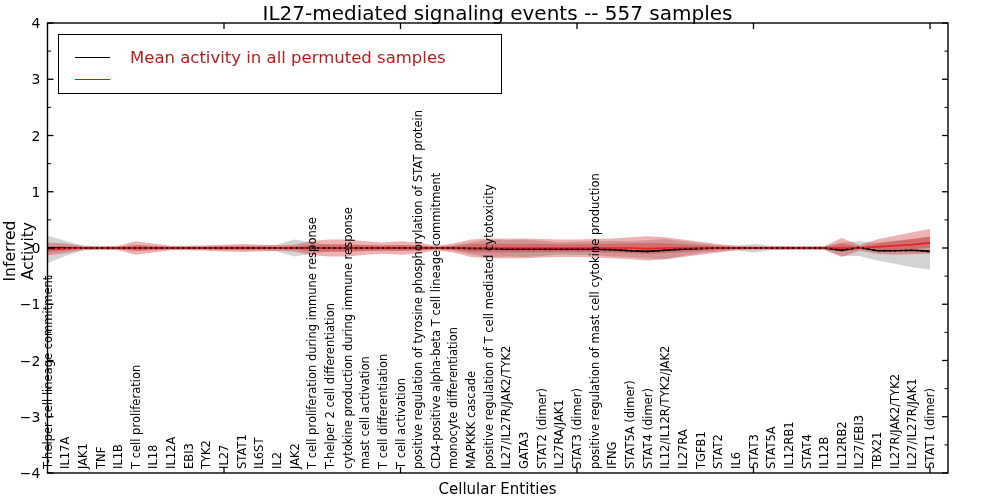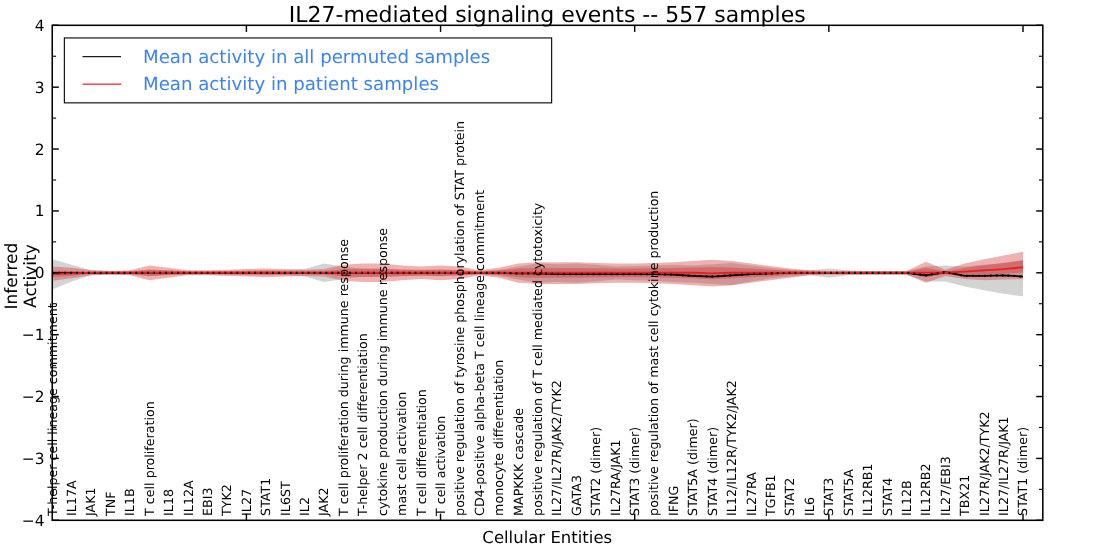--- a/index.html
+++ b/index.html
@@ -26,21 +26,21 @@
     transform:rotate(-90deg);
   }
   .legend{
     position:absolute;left:58px;top:34px;width:444px;height:60px;
     box-sizing:border-box;border:1.8px solid #000;background:#fff;
     display:flex;flex-direction:column;justify-content:space-evenly;
     padding-left:16px;
   }
   .legend-row{display:flex;align-items:center;}
   .legend-line{display:inline-block;width:35px;height:0;border-top:1.8px solid #000;margin-right:20px;flex:0 0 auto;}
-  .legend-text{font-size:16.5px;color:#3b82f6;white-space:nowrap;}
+  .legend-text{font-size:16.5px;color:#b91c1c;white-space:nowrap;}
 </style>
 </head>
 <body>
 
 <div class="fig">
   <svg id="plot" width="1000" height="500">
       <path d="M47.5,235.63 L65.2,240.69 L82.8,245.75 L100.5,246.31 L118.1,246.31 L135.8,245.19 L153.4,245.75 L171.1,246.31 L188.7,246.31 L206.3,246.31 L224.0,245.75 L241.7,245.75 L259.3,245.75 L276.9,244.63 L294.6,239.56 L312.3,242.38 L329.9,244.63 L347.6,244.63 L365.2,245.19 L382.9,245.19 L400.5,245.19 L418.1,245.75 L435.8,246.31 L453.4,245.19 L471.1,242.38 L488.8,239.56 L506.4,240.13 L524.0,239.56 L541.7,240.69 L559.4,242.38 L577.0,241.81 L594.6,241.25 L612.3,240.69 L630.0,241.25 L647.6,240.13 L665.3,239.00 L682.9,241.25 L700.5,243.50 L718.2,245.19 L735.9,245.75 L753.5,244.06 L771.1,245.75 L788.8,246.31 L806.5,246.31 L824.1,246.31 L841.8,242.38 L859.4,241.25 L877.0,242.38 L894.7,240.69 L912.4,239.00 L930.0,236.75 L930.0,269.38 L912.4,267.13 L894.7,263.75 L877.0,260.38 L859.4,255.88 L841.8,255.88 L824.1,249.69 L806.5,249.69 L788.8,249.69 L771.1,250.25 L753.5,252.50 L735.9,250.25 L718.2,251.38 L700.5,253.06 L682.9,255.88 L665.3,259.25 L647.6,258.13 L630.0,257.00 L612.3,256.44 L594.6,255.31 L577.0,254.75 L559.4,254.19 L541.7,255.88 L524.0,257.00 L506.4,256.44 L488.8,257.00 L471.1,254.19 L453.4,250.81 L435.8,249.69 L418.1,250.25 L400.5,250.81 L382.9,250.81 L365.2,250.81 L347.6,251.38 L329.9,251.38 L312.3,253.63 L294.6,256.44 L276.9,251.38 L259.3,250.25 L241.7,250.25 L224.0,250.25 L206.3,249.69 L188.7,249.69 L171.1,249.69 L153.4,250.25 L135.8,250.81 L118.1,249.69 L100.5,249.69 L82.8,250.25 L65.2,255.88 L47.5,263.19 Z" fill="#808080" fill-opacity="0.35" stroke="none"></path>
       <path d="M47.5,242.38 L65.2,243.50 L82.8,245.75 L100.5,246.31 L118.1,245.75 L135.8,241.25 L153.4,243.50 L171.1,245.75 L188.7,245.75 L206.3,245.19 L224.0,244.63 L241.7,244.06 L259.3,244.63 L276.9,245.19 L294.6,244.63 L312.3,240.69 L329.9,239.56 L347.6,239.56 L365.2,241.25 L382.9,242.38 L400.5,241.25 L418.1,242.38 L435.8,245.75 L453.4,243.50 L471.1,239.56 L488.8,238.44 L506.4,238.44 L524.0,238.44 L541.7,239.00 L559.4,239.56 L577.0,239.56 L594.6,239.00 L612.3,238.44 L630.0,237.31 L647.6,236.19 L665.3,237.31 L682.9,239.56 L700.5,241.81 L718.2,244.06 L735.9,245.75 L753.5,246.31 L771.1,246.31 L788.8,246.31 L806.5,246.31 L824.1,246.31 L841.8,237.88 L859.4,245.19 L877.0,239.56 L894.7,235.63 L912.4,232.25 L930.0,228.88 L930.0,253.63 L912.4,254.19 L894.7,254.75 L877.0,253.63 L859.4,250.81 L841.8,257.00 L824.1,249.69 L806.5,249.69 L788.8,249.69 L771.1,249.69 L753.5,249.69 L735.9,250.25 L718.2,252.50 L700.5,254.75 L682.9,257.00 L665.3,259.25 L647.6,260.38 L630.0,259.25 L612.3,258.13 L594.6,257.56 L577.0,257.00 L559.4,257.00 L541.7,257.56 L524.0,258.13 L506.4,258.13 L488.8,258.13 L471.1,257.00 L453.4,252.50 L435.8,250.25 L418.1,253.63 L400.5,254.75 L382.9,253.63 L365.2,254.75 L347.6,256.44 L329.9,256.44 L312.3,255.31 L294.6,251.38 L276.9,250.81 L259.3,251.38 L241.7,251.94 L224.0,251.38 L206.3,250.81 L188.7,250.25 L171.1,250.25 L153.4,252.50 L135.8,254.75 L118.1,250.25 L100.5,249.69 L82.8,250.25 L65.2,253.06 L47.5,255.31 Z" fill="#cd2323" fill-opacity="0.35" stroke="none"></path>
       <path d="M47.5,246.09 L65.2,246.28 L82.8,246.99 L100.5,247.24 L118.1,246.99 L135.8,244.96 L153.4,245.97 L171.1,246.99 L188.7,246.99 L206.3,246.73 L224.0,246.48 L241.7,246.23 L259.3,246.48 L276.9,246.73 L294.6,246.48 L312.3,244.71 L329.9,244.20 L347.6,244.20 L365.2,244.96 L382.9,245.47 L400.5,244.96 L418.1,245.47 L435.8,246.99 L453.4,245.97 L471.1,244.20 L488.8,243.70 L506.4,243.70 L524.0,243.70 L541.7,243.95 L559.4,244.20 L577.0,244.20 L594.6,243.95 L612.3,243.70 L630.0,243.19 L647.6,242.99 L665.3,243.19 L682.9,244.20 L700.5,245.22 L718.2,246.23 L735.9,246.99 L753.5,247.24 L771.1,247.24 L788.8,247.24 L806.5,247.24 L824.1,247.24 L841.8,243.44 L859.4,246.73 L877.0,243.58 L894.7,241.19 L912.4,239.06 L930.0,236.61 L930.0,247.75 L912.4,248.93 L894.7,249.80 L877.0,249.91 L859.4,249.27 L841.8,252.05 L824.1,248.76 L806.5,248.76 L788.8,248.76 L771.1,248.76 L753.5,248.76 L735.9,249.01 L718.2,250.03 L700.5,251.04 L682.9,252.05 L665.3,253.06 L647.6,253.88 L630.0,253.06 L612.3,252.56 L594.6,252.30 L577.0,252.05 L559.4,252.05 L541.7,252.30 L524.0,252.56 L506.4,252.56 L488.8,252.56 L471.1,252.05 L453.4,250.03 L435.8,249.01 L418.1,250.53 L400.5,251.04 L382.9,250.53 L365.2,251.04 L347.6,251.80 L329.9,251.80 L312.3,251.29 L294.6,249.52 L276.9,249.27 L259.3,249.52 L241.7,249.77 L224.0,249.52 L206.3,249.27 L188.7,249.01 L171.1,249.01 L153.4,250.03 L135.8,251.04 L118.1,249.01 L100.5,248.76 L82.8,249.01 L65.2,250.59 L47.5,251.91 Z" fill="#cd2323" fill-opacity="0.35" stroke="none"></path>
       <path d="M47.5,248.00 L65.2,248.00 L82.8,248.00 L100.5,248.00 L118.1,248.00 L135.8,248.00 L153.4,248.00 L171.1,248.00 L188.7,248.00 L206.3,248.00 L224.0,248.00 L241.7,248.00 L259.3,248.00 L276.9,248.00 L294.6,248.00 L312.3,248.00 L329.9,248.00 L347.6,248.00 L365.2,248.00 L382.9,248.00 L400.5,248.00 L418.1,248.00 L435.8,248.00 L453.4,248.00 L471.1,248.56 L488.8,248.56 L506.4,249.13 L524.0,249.13 L541.7,249.13 L559.4,249.13 L577.0,249.13 L594.6,249.13 L612.3,249.69 L630.0,250.81 L647.6,251.38 L665.3,250.25 L682.9,249.13 L700.5,248.56 L718.2,248.00 L735.9,248.00 L753.5,248.00 L771.1,248.00 L788.8,248.00 L806.5,248.00 L824.1,248.00 L841.8,250.25 L859.4,247.44 L877.0,250.81 L894.7,250.81 L912.4,250.25 L930.0,251.38" fill="none" stroke="#000000" stroke-width="1.6"></path>
@@ -155,16 +155,15 @@
   <div class="title">IL27-mediated signaling events -- 557 samples</div>
   <div class="ylabel">Inferred Activity</div>
   <div class="xlabel">Cellular Entities</div>
   <div class="legend">
     <div class="legend-row">
       <span class="legend-line" id="sw0" style="border-top-color: rgb(0, 0, 0);"></span>
       <span class="legend-text">Mean activity in all permuted samples</span>
     </div>
     <div class="legend-row">
       <span class="legend-line" id="sw1" style="border-top-color: rgb(255, 0, 0);"></span>
-      <span class="legend-text">Mean activity in patient samples</span>
     </div>
   </div>
 </div>
 
 </body></html>

